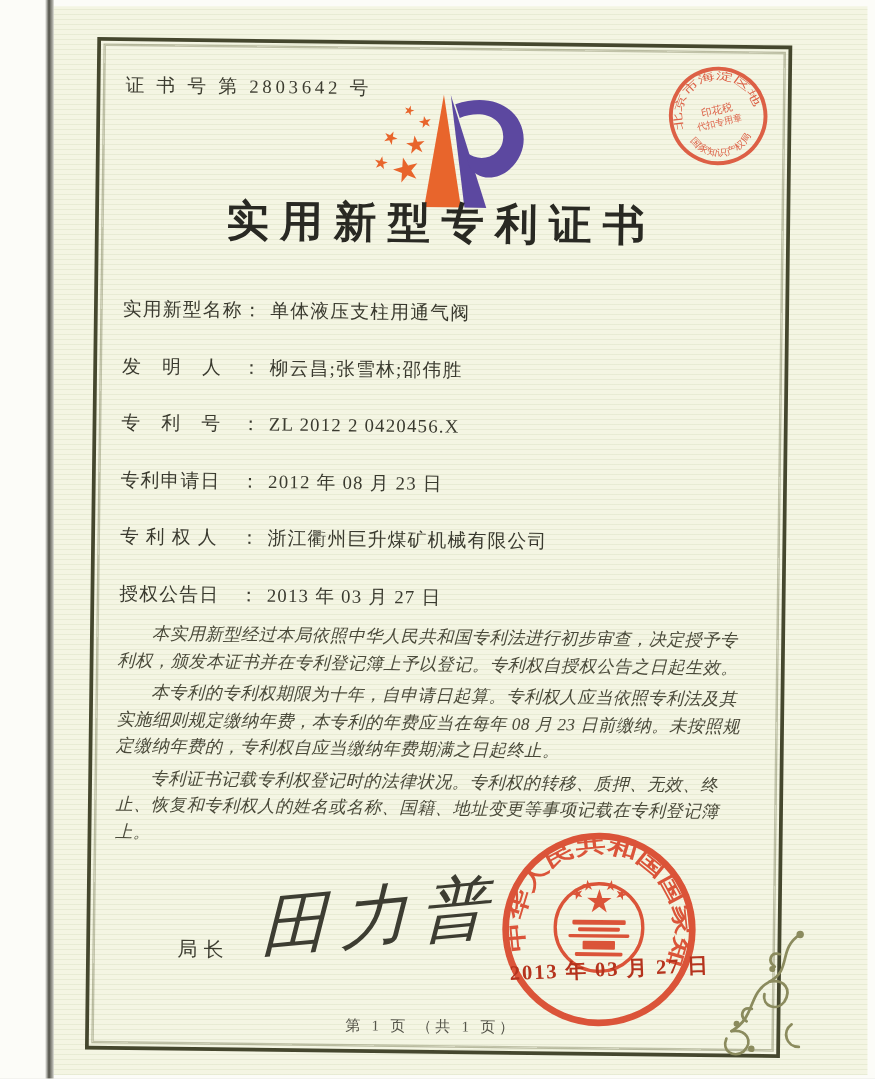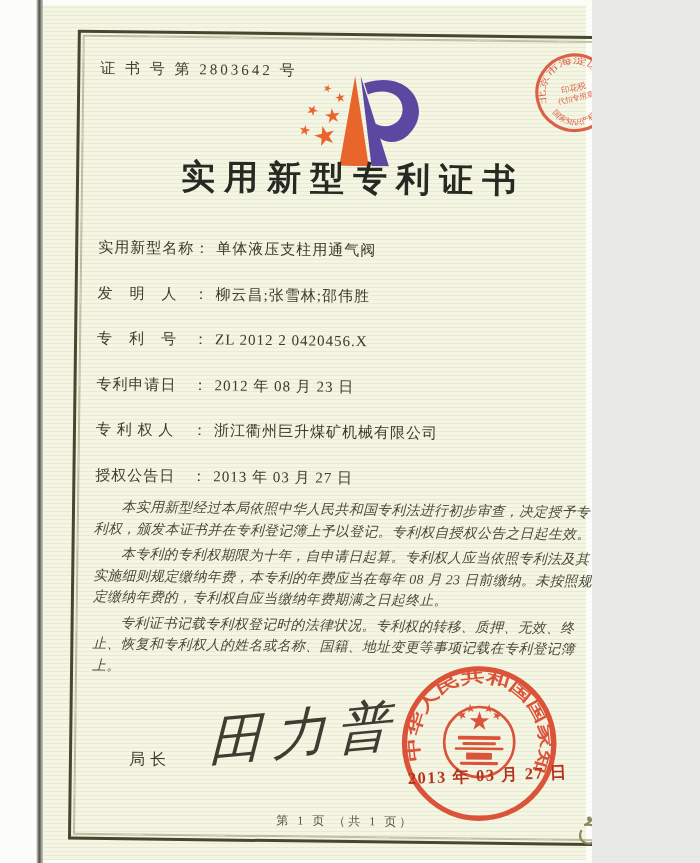--- a/index.html
+++ b/index.html
@@ -1,16 +1,16 @@
 <!DOCTYPE html>
 <html><head>
 <meta charset="utf-8">
 <style>
   html,body{margin:0;padding:0;background:#e8e8e4;}
-  .scan{position:relative;width:592px;height:863px;background:#fcfcf8;overflow:hidden;
+  .scan{position:relative;width:700px;height:863px;background:#fcfcf8;overflow:hidden;
         font-family:"Liberation Serif","DejaVu Serif",serif;}
   .scan-edge{position:absolute;left:36px;top:0;bottom:0;width:7px;
         background:linear-gradient(90deg,rgba(255,255,255,0),rgba(35,35,25,0.8) 45%,rgba(60,60,45,0.25));}
   .paper{position:absolute;left:43px;top:5px;right:6px;bottom:3px;
         background:#f4f5e3;
         background-image:repeating-linear-gradient(0deg,rgba(150,170,110,0.13) 0px,rgba(150,170,110,0.13) 1px,rgba(0,0,0,0) 1px,rgba(0,0,0,0) 4px);}
   .tilt{position:absolute;inset:0;transform:rotate(0.7deg);transform-origin:350px 430px;}
   .frame{position:absolute;left:78px;top:38px;width:544px;height:798px;
         border:1px solid #73755075;outline:3px solid #45472e;outline-offset:2px;
         box-shadow:inset 0 0 0 1px rgba(115,117,80,0.4);}
@@ -18,21 +18,21 @@
   .logo{position:absolute;left:272px;top:74px;}
   .title{position:absolute;left:78px;top:156px;width:544px;text-align:center;
         font-size:34px;font-weight:bold;letter-spacing:9px;color:#292923;}
   .fields{position:absolute;left:96px;top:241px;width:500px;}
   .field-row{height:45.5px;font-size:15px;color:#3a3a2f;letter-spacing:1px;}
   .field-row .lbl{display:inline-block;min-width:96px;}
   .field-row .colon{margin-right:6px;}
   .body-text{position:absolute;left:95px;top:499px;width:508px;
         font-size:13.8px;line-height:21.5px;color:#4a4a3a;font-style:italic;letter-spacing:0.4px;}
   .body-text p{margin:0 0 4px 0;text-indent:2em;}
-  .sig-title{position:absolute;left:133px;top:752px;font-size:16px;letter-spacing:5px;color:#3c3c30;}
+  .sig-title{position:absolute;left:146px;top:752px;font-size:16px;letter-spacing:5px;color:#3c3c30;}
   .sig-name{position:absolute;left:212px;top:698px;font-size:54px;color:#3d3d32;
         font-style:italic;transform:rotate(-6deg) skewX(-6deg);letter-spacing:10px;}
   .seal-main{position:absolute;left:403px;top:662px;opacity:0.92;}
   .seal-date{position:absolute;left:412px;top:763px;font-size:16.5px;font-weight:bold;
         color:#b5331d;letter-spacing:1.5px;transform:rotate(-3deg);white-space:nowrap;}
   .seal-tax{position:absolute;left:529px;top:48px;transform:rotate(-14deg);opacity:0.85;}
   .flourish{position:absolute;left:576px;top:738px;}
   .footer{position:absolute;left:78px;top:813px;width:544px;text-align:center;
         font-size:12px;letter-spacing:3px;color:#55554a;}
   svg text{font-family:"Liberation Serif","DejaVu Serif",serif;}

